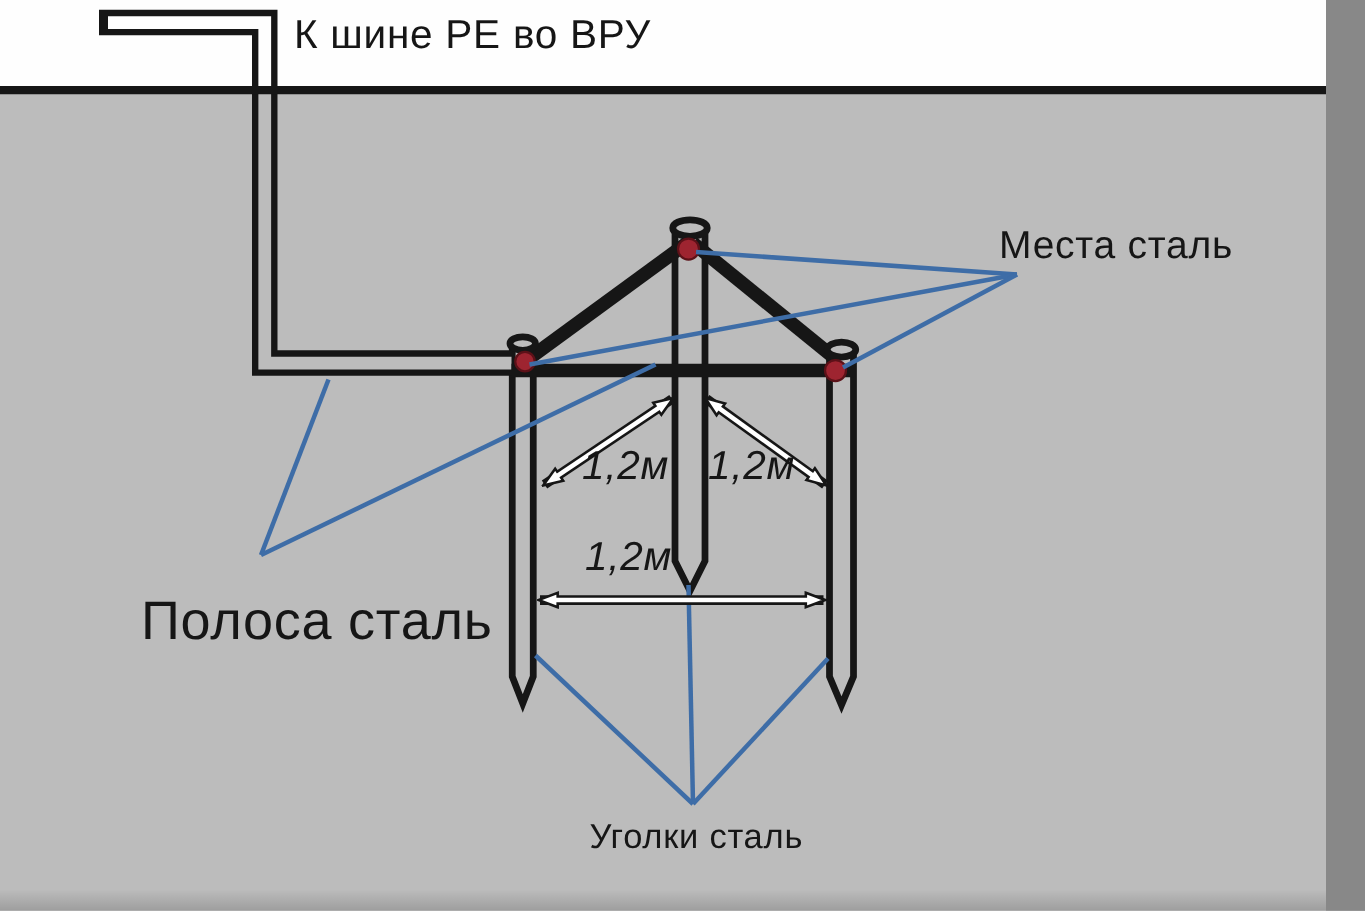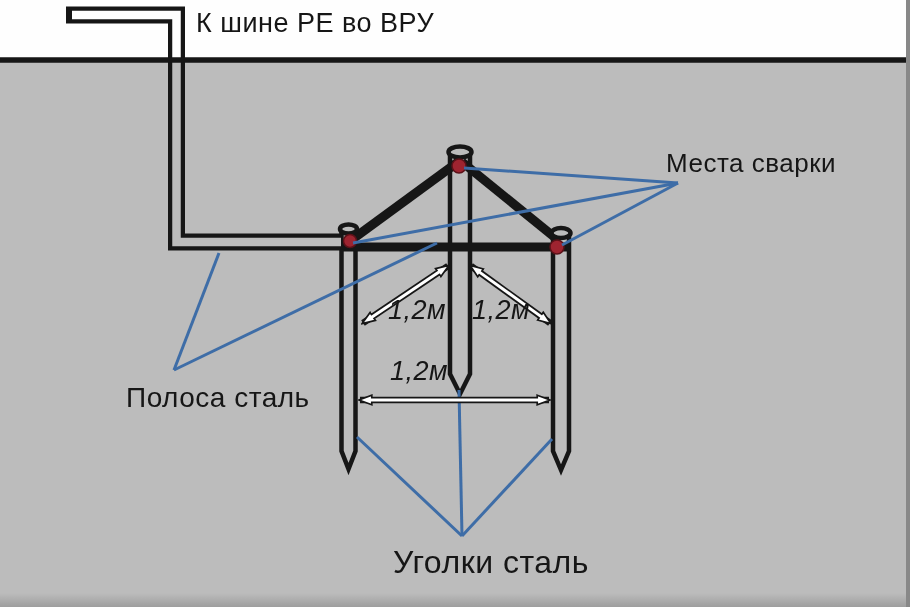--- a/index.html
+++ b/index.html
@@ -1,34 +1,35 @@
 <!DOCTYPE html>
 <html><head>
 <meta charset="utf-8">
 <style>
   html,body{margin:0;padding:0;background:#888;}
   #stage{
     position:relative;
-    width:906px;height:607px;
+    width:840px;height:607px;
     overflow:hidden;
     background:#fefefe;
     font-family:"Liberation Sans", sans-serif;
+    padding-left:44px;
   }
   #stage svg{position:absolute;left:0;top:0;}
   .lbl{
     position:absolute;
     color:#161616;
     white-space:nowrap;
     line-height:1;
     letter-spacing:0.5px;
   }
   .lbl-title {left:196px; top:10px;  font-size:27px;}
   .lbl-welds {left:666px; top:150px; font-size:26px;}
-  .lbl-strip {left:94px;  top:384px; font-size:28px;margin-left:32px;}
-  .lbl-angles{left:393px; top:546px; font-size:32px;}
+  .lbl-strip {left:94px;  top:396px; font-size:36px;}
+  .lbl-angles{left:393px; top:546px; font-size:23px;}
   .lbl-dim   {font-size:27px;font-style:italic;}
   .lbl-dim-left  {left:388px; top:297px;}
   .lbl-dim-right {left:472px; top:297px;}
   .lbl-dim-bottom{left:390px; top:358px;}
   .bottom-fade{
     position:absolute;left:0;bottom:0;width:910px;height:14px;
     background:linear-gradient(to bottom, rgba(0,0,0,0), rgba(0,0,0,0.16));
     pointer-events:none;
   }
 </style>
@@ -110,21 +111,21 @@
       <line x1="479.1" y1="271.9" x2="541.9" y2="317.1" stroke="#ffffff" stroke-width="3"></line>
     </g>
     <g>
       <line x1="360" y1="400" x2="549" y2="400" stroke="#161616" stroke-width="6.5" marker-start="url(#ah)" marker-end="url(#ah)"></line>
       <line x1="370" y1="400" x2="539" y2="400" stroke="#ffffff" stroke-width="3"></line>
     </g>
   </svg>
 
   <div class="lbl lbl-title">К шине PE во ВРУ</div>
 
-  <div class="lbl lbl-welds">Места сварки</div>
+  <div class="lbl lbl-welds">Места сталь</div>
 
   <div class="lbl lbl-strip">Полоса сталь</div>
 
   <div class="lbl lbl-angles">Уголки сталь</div>
 
   <div class="lbl lbl-dim lbl-dim-left">1,2м</div>
 
   <div class="lbl lbl-dim lbl-dim-right">1,2м</div>
 
   <div class="lbl lbl-dim lbl-dim-bottom">1,2м</div>

